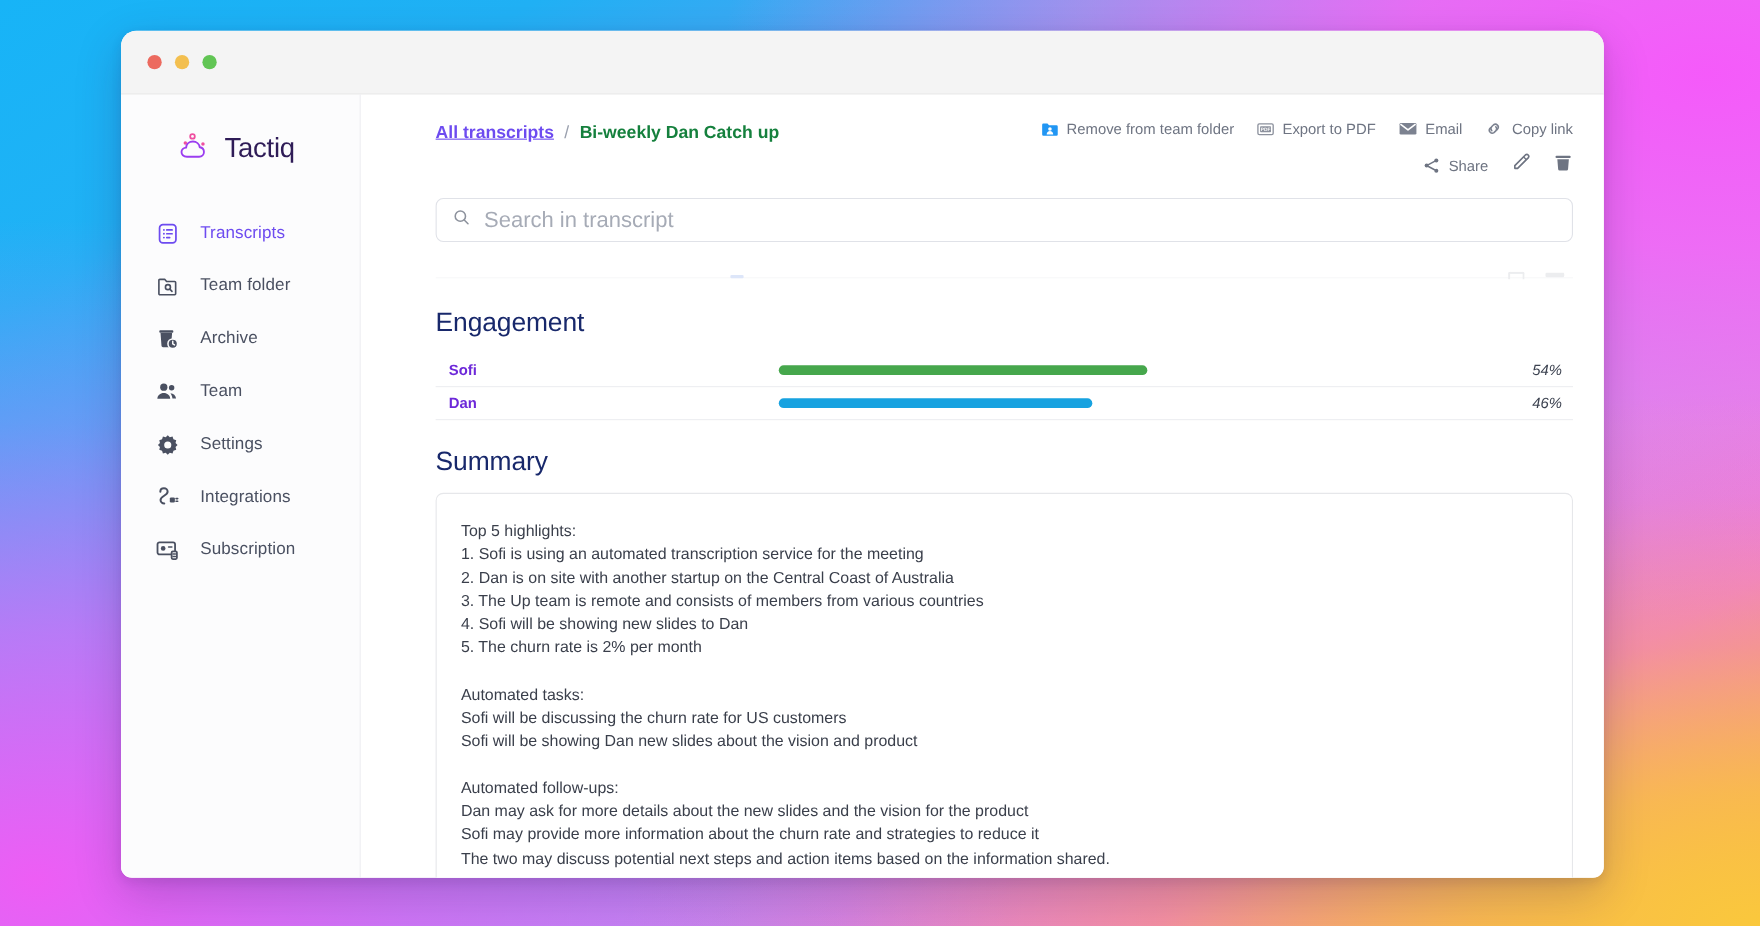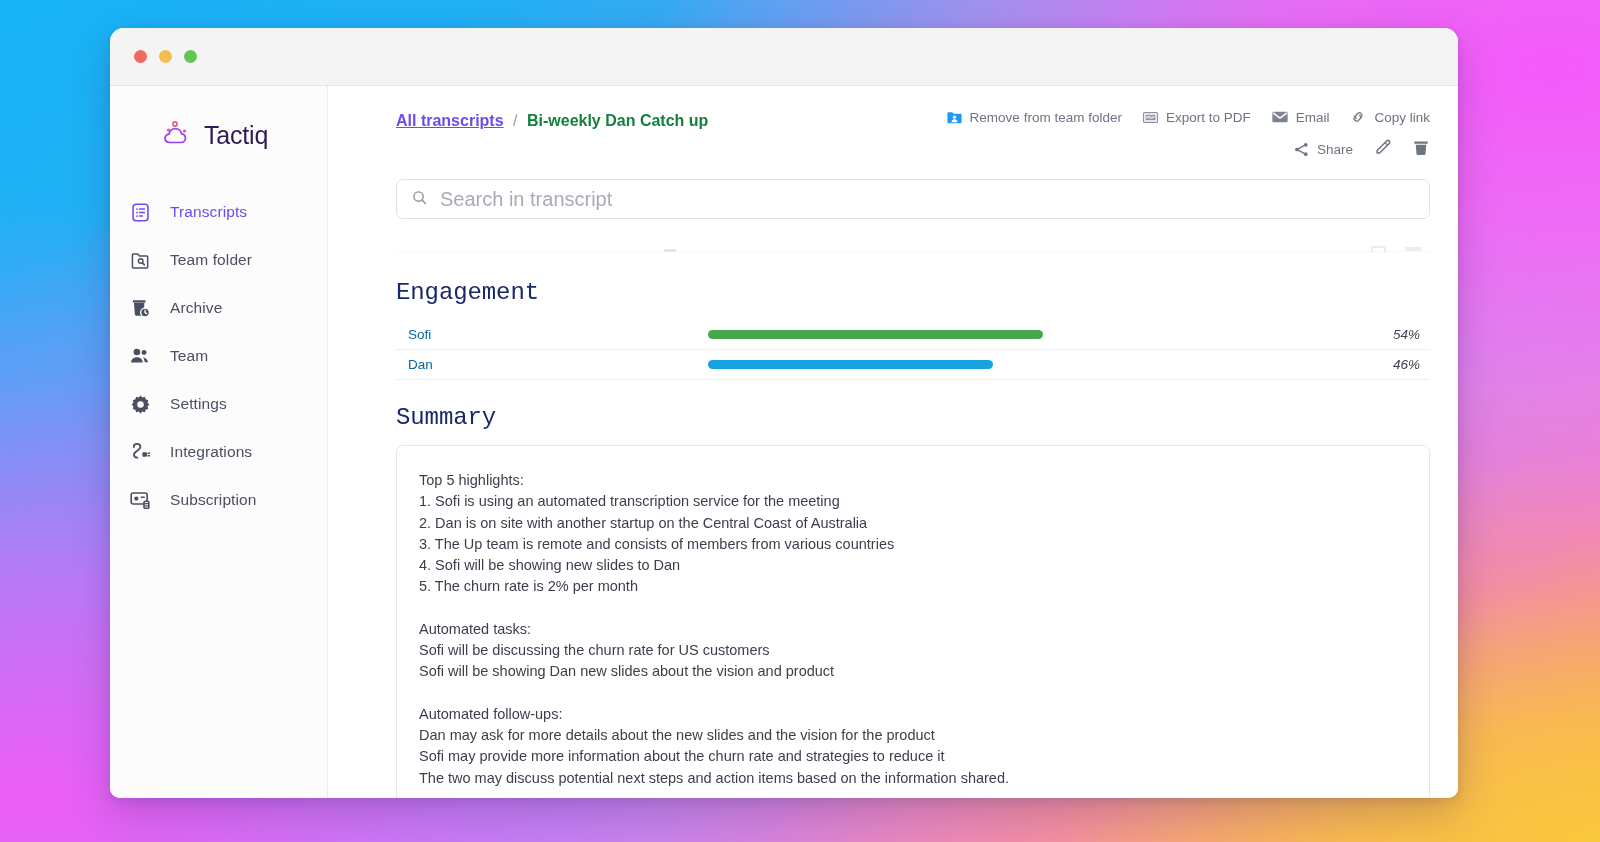--- a/index.html
+++ b/index.html
@@ -66,21 +66,21 @@
     gap: 10px;
     padding-left: 52px;
     height: 54px;
   }
   .brand-name {
     font-size: 25px;
     color: #2f1c57;
     letter-spacing: -0.2px;
   }
 
-  .nav { margin-top: 26px; }
+  .nav { margin-top: 26px; padding-left: 12px; }
   .nav-item {
     display: flex;
     align-items: center;
     gap: 18px;
     height: 48px;
     padding-left: 18px;
     cursor: pointer;
   }
   .nav-icon {
     width: 24px; height: 24px;
@@ -182,34 +182,33 @@
     width: 17px; height: 4px; background: #c9ccd3; border-radius: 1px;
   }
 
   
   .section-title {
     font-size: 24px;
     color: #18286b;
     margin-top: 24px;
     margin-bottom: 14px;
     letter-spacing: -0.1px;
-    font-family: Liberation Mono, monospace;
   }
 
   .engagement-table { width: 100%; }
   .eng-row {
     display: flex;
     align-items: center;
     height: 30px;
     border-bottom: 1px solid #edeef1;
     padding: 0 10px 0 12px;
   }
   .eng-name {
     width: 300px; flex: 0 0 300px;
-    font-size: 13.5px; color: #0369a1;
+    font-size: 13.5px; color: #6d28d9; font-weight: bold;
   }
   .eng-track {
     flex: 1 1 auto;
     height: 9px;
     position: relative;
   }
   .eng-bar {
     height: 9px;
     border-radius: 5px;
     position: absolute;

